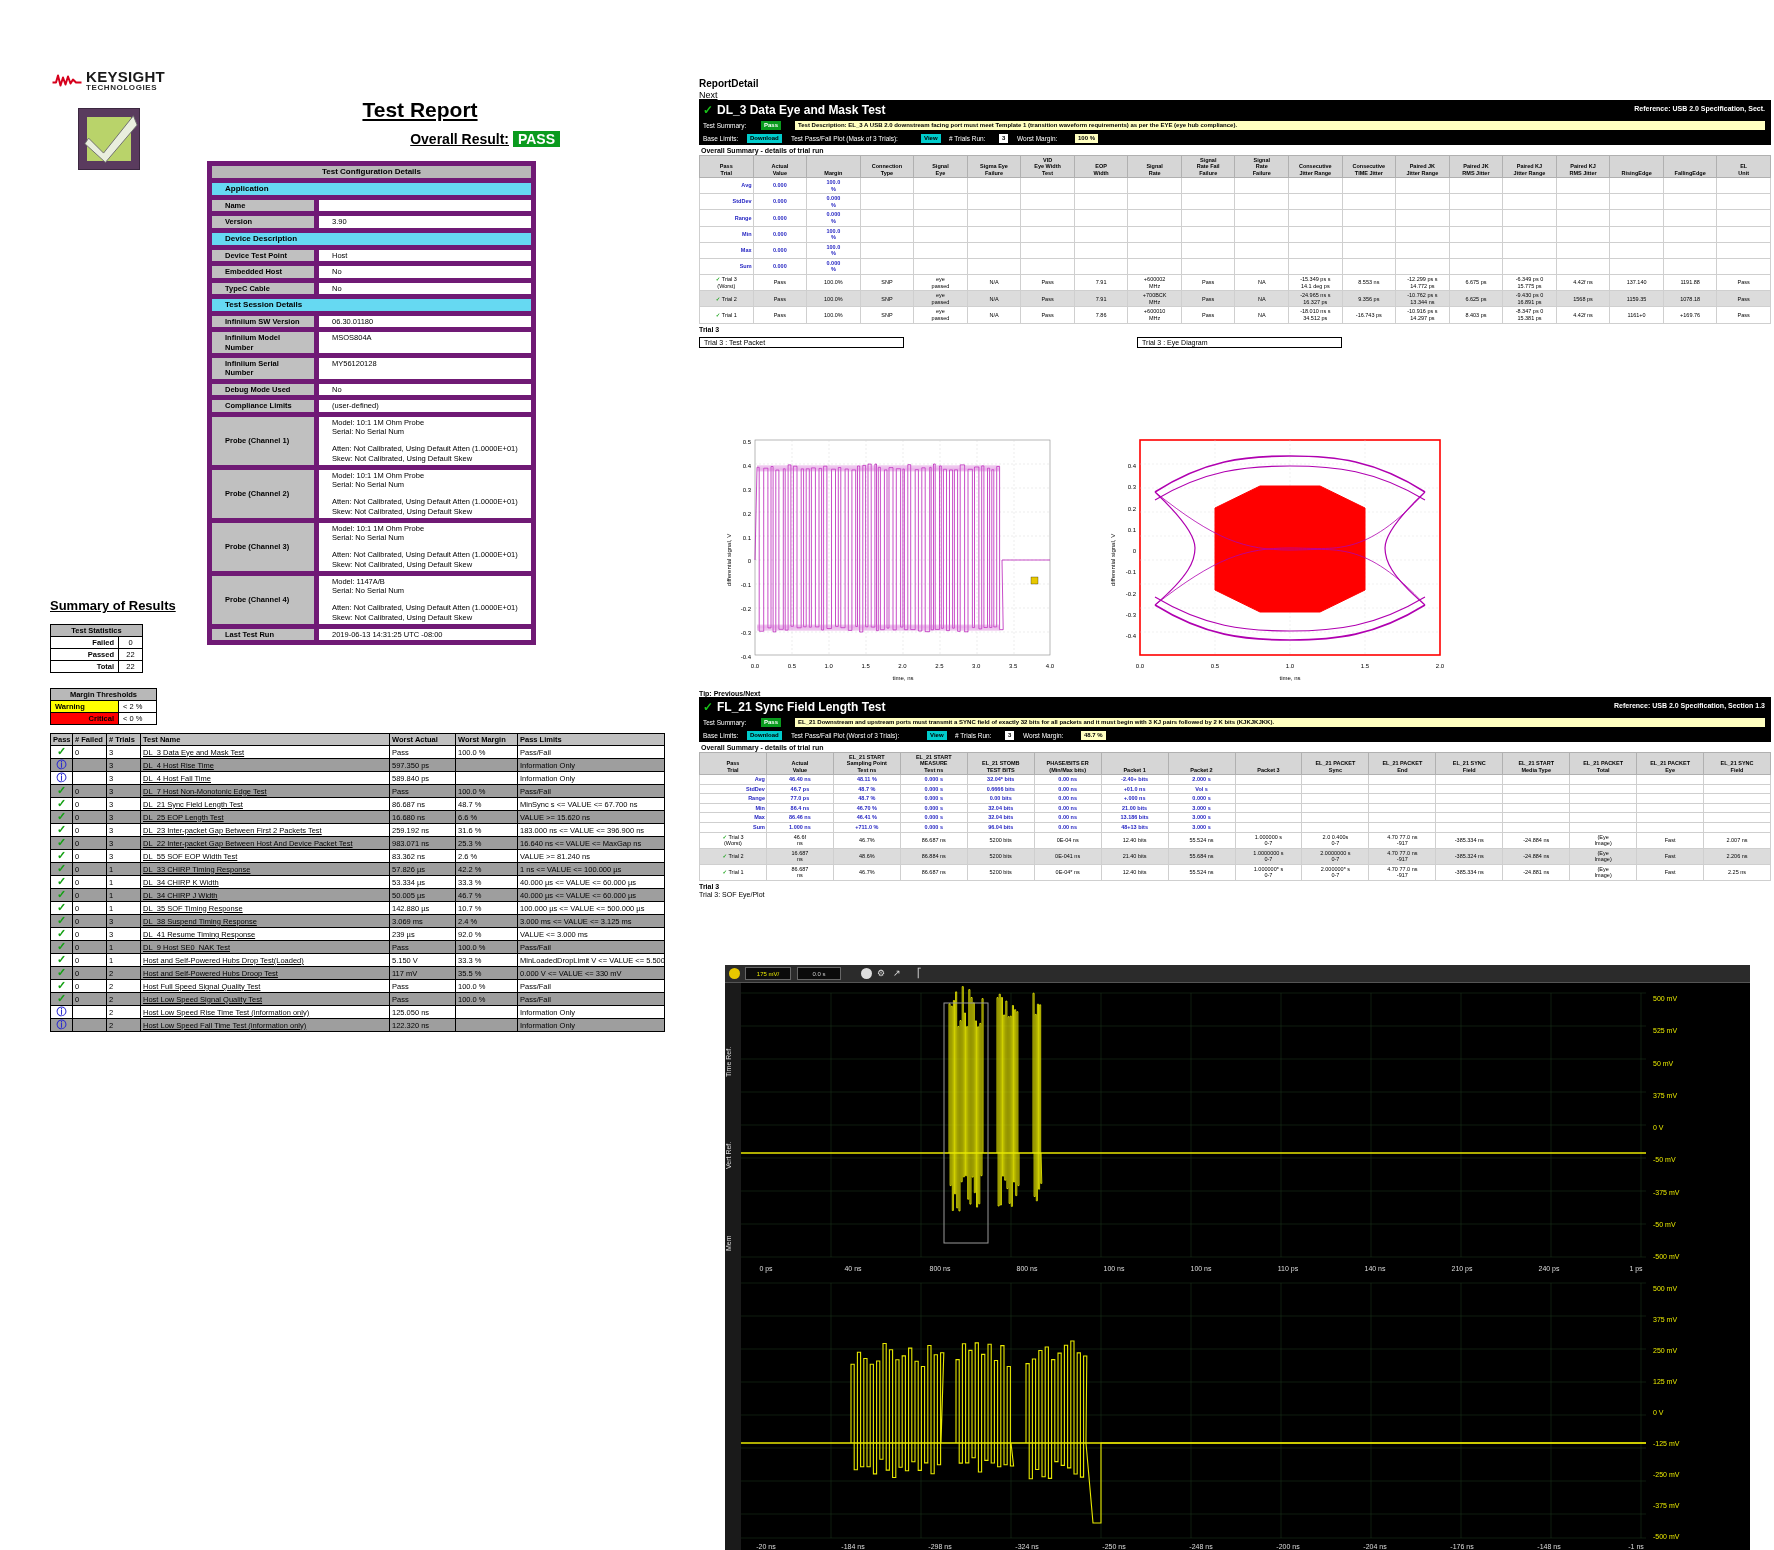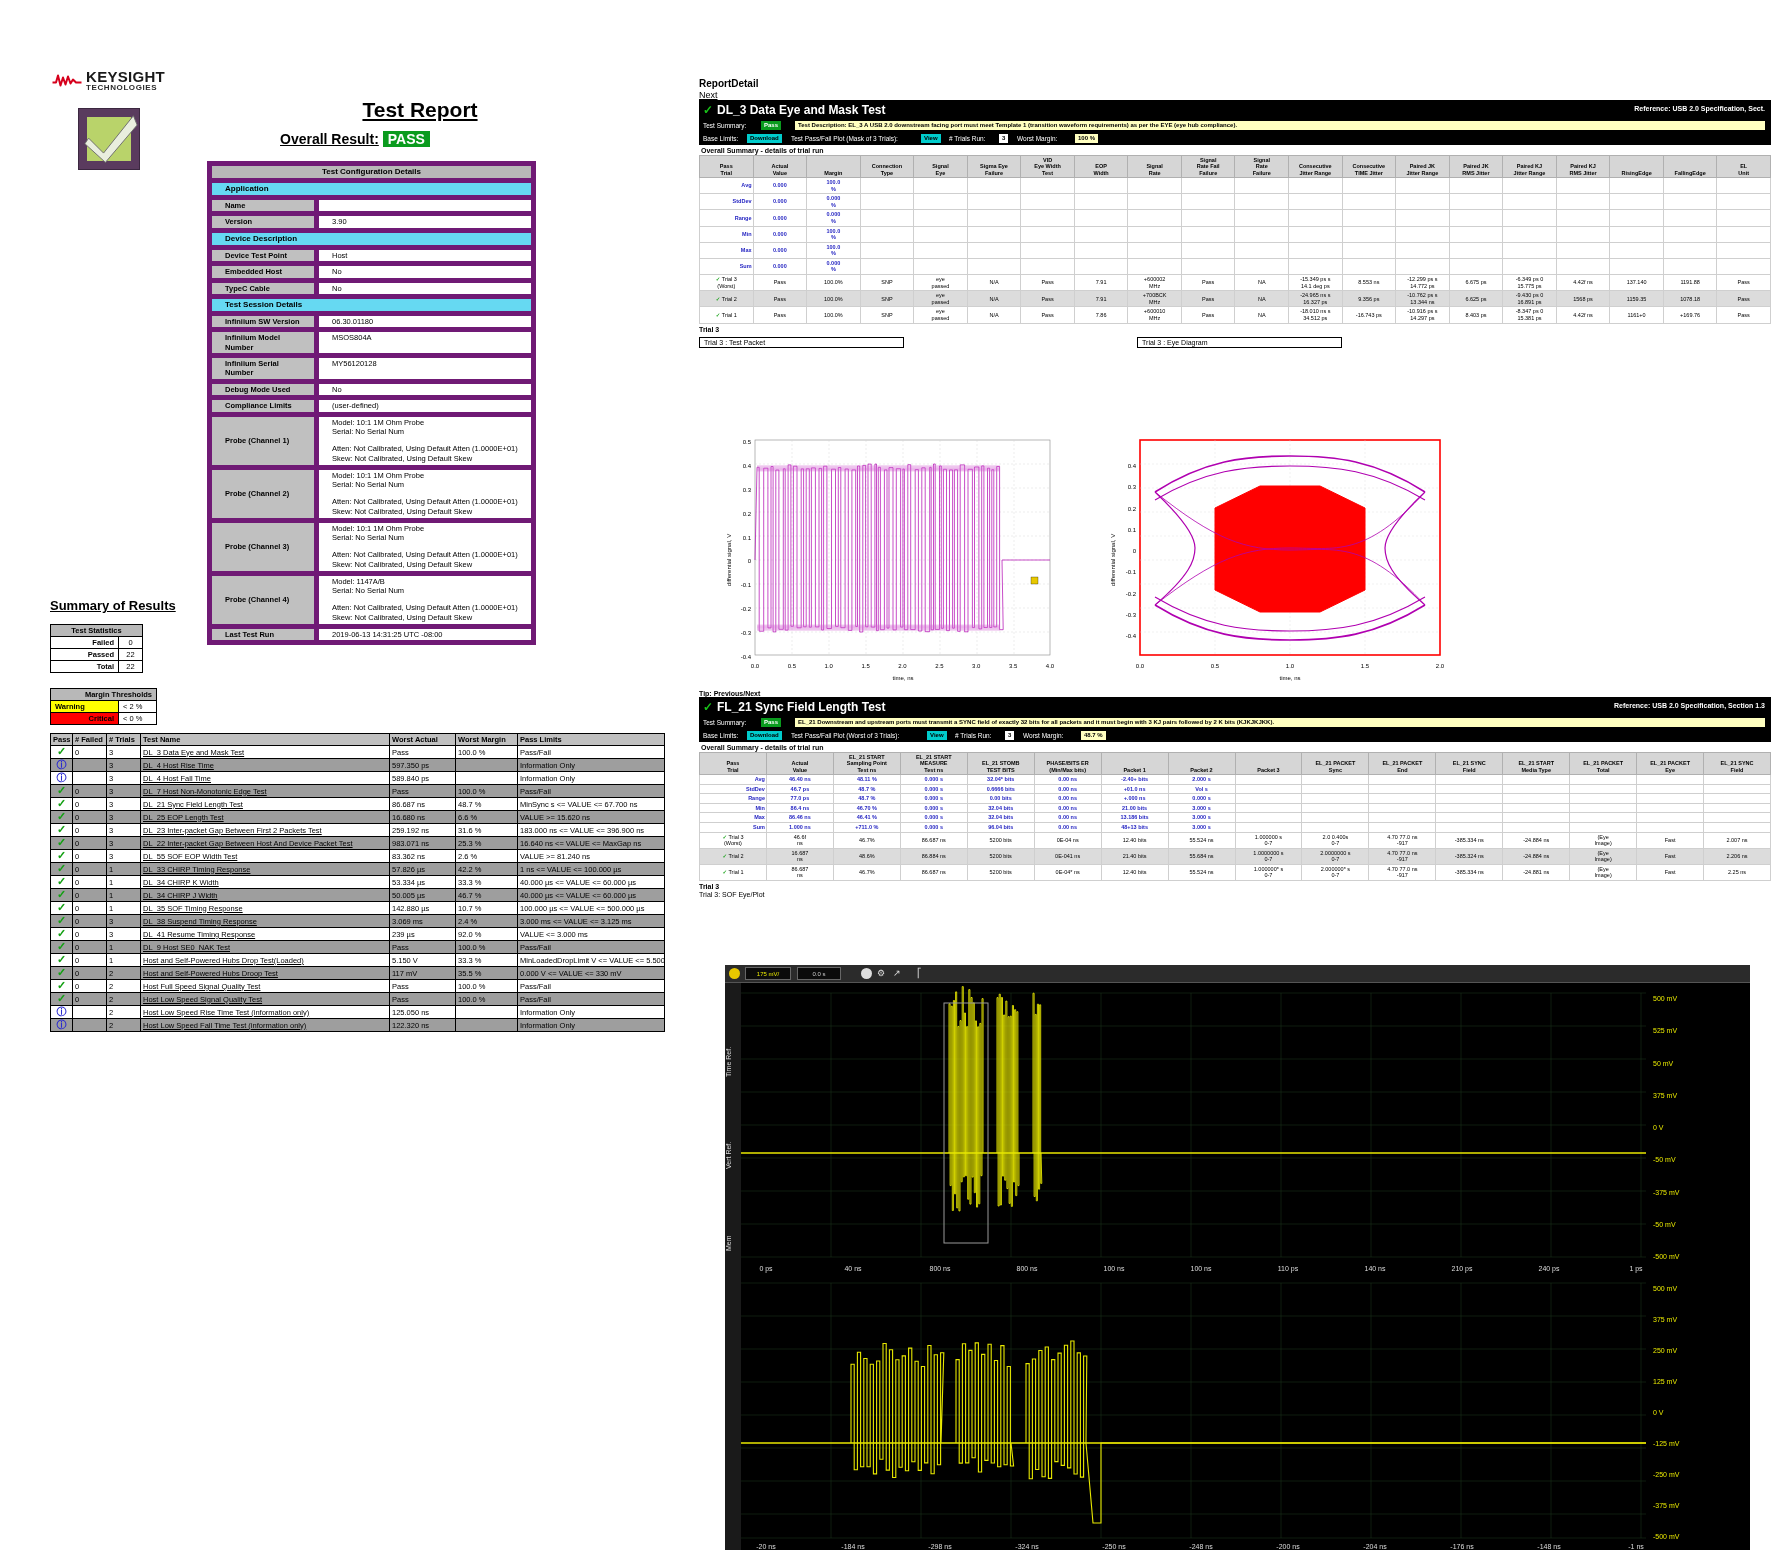--- a/index.html
+++ b/index.html
@@ -24,21 +24,21 @@
              color:#2a2a2a; font-weight:bold; }
 
   .app-icon { position:absolute; left:78px; top:92px; width:62px; height:62px;
               background:#5a3b5e; border:1px solid #3b2740; }
   .app-icon .inner { position:absolute; left:8px; top:8px; right:8px; bottom:8px;
                      background:#b9d36a; }
   .app-icon .chk { position:absolute; left:4px; top:2px; width:56px; height:58px; }
 
   .title-main { position:absolute; left:300px; top:82px; width:240px; text-align:center;
                 font-size:21px; font-weight:bold; text-decoration:underline; }
-  .title-sub  { position:absolute; left:280px; top:115px; width:280px; text-align:left;
+  .title-sub  { position:absolute; left:280px; top:115px; width:280px; text-align:right;
                 font-size:14px; font-weight:bold; }
   .title-sub u { text-decoration:underline; }
   .pass-badge { background:#0a9b1e; color:#fff; padding:0 5px; font-weight:bold;
                 display:inline-block; text-decoration:none; }
 
   table.cfg { position:absolute; left:207px; top:145px; width:329px;
               border-collapse:collapse; font-size:7.5px; table-layout:fixed; }
   table.cfg td { border:5px solid #701a75; padding:1px 13px; vertical-align:top;
                  background:#fff; line-height:1.25; height:11px; }
   table.cfg td.hdr { background:#b8b8b8; text-align:center; font-weight:bold;
@@ -58,21 +58,21 @@
   table.stats { position:absolute; left:50px; top:608px; border-collapse:collapse;
                 font-size:7.5px; }
   table.stats td { border:1px solid #000; padding:1px 4px; height:11px; }
   table.stats td.th { background:#b8b8b8; font-weight:bold; text-align:center; }
   table.stats td.k  { text-align:right; font-weight:bold; width:68px; }
   table.stats td.v  { text-align:center; width:24px; }
 
   table.thr { position:absolute; left:50px; top:672px; border-collapse:collapse;
               font-size:7.5px; }
   table.thr td { border:1px solid #000; padding:1px 4px; height:11px; }
-  table.thr td.th { background:#b8b8b8; font-weight:bold; text-align:right; }
+  table.thr td.th { background:#b8b8b8; font-weight:bold; text-align:center; }
   table.thr td.warn { background:#ffff00; text-align:left; font-weight:bold; width:68px; }
   table.thr td.crit { background:#ff0000; text-align:right; font-weight:bold; width:68px; }
   table.thr td.v { text-align:left; width:38px; }
 
   table.res { position:absolute; left:50px; top:717px; width:615px;
               border-collapse:collapse; font-size:7.5px; table-layout:fixed; }
   table.res th { background:#c0c0c0; border:1px solid #000; font-weight:bold;
                  text-align:left; padding:1px 2px; font-size:7.5px; height:12px; }
   table.res td { border:1px solid #000; padding:1px 2px; height:12px;
                  overflow:hidden; white-space:nowrap; }

